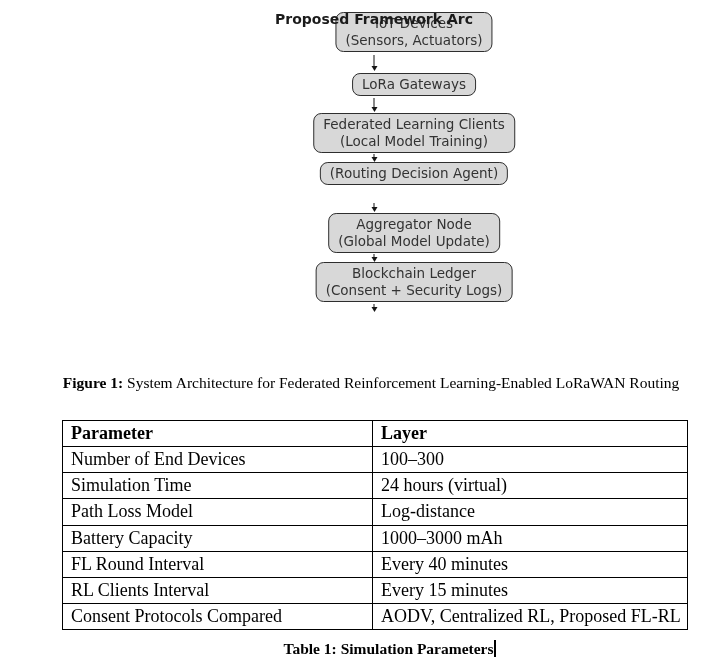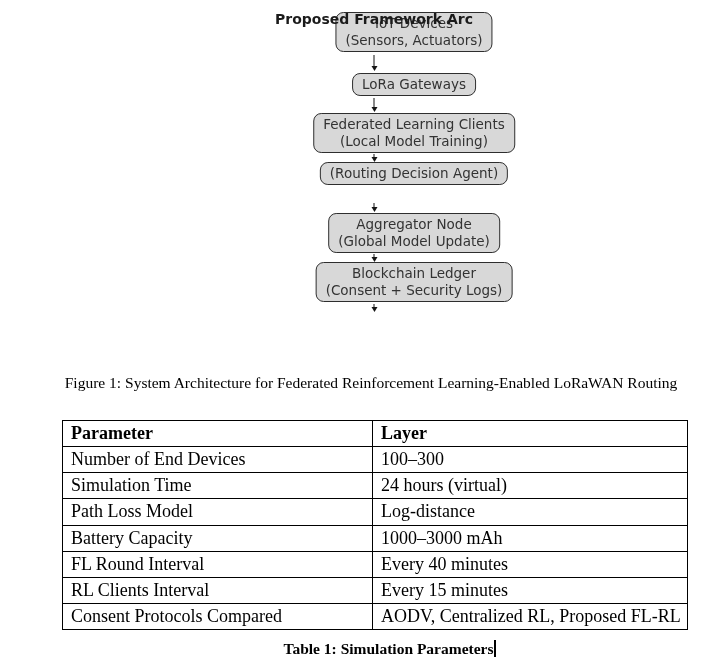--- a/index.html
+++ b/index.html
@@ -51,21 +51,21 @@
     border-left: 3.5px solid transparent;
     border-right: 3.5px solid transparent;
     border-top: 5.5px solid #151515;
   }
 
   
   .fig-caption {
     position: absolute; top: 373px; left: 0; width: 742px;
     text-align: center; font-size: 15.5px; line-height: 20px;
   }
-  .cap-label { font-weight: normal; margin-top: 45px; }
+  .cap-label { font-weight: bold; margin-top: 45px; }
 
   .tbl-caption {
     position: absolute; top: 639px; left: 14px; width: 752px;
     text-align: center; font-weight: bold; font-size: 15.5px; line-height: 20px;
     white-space: nowrap;
   }
   .caret {
     display: inline-block; width: 2px; height: 17px;
     background: #000; vertical-align: -3px; margin-left: 1px;
   }

